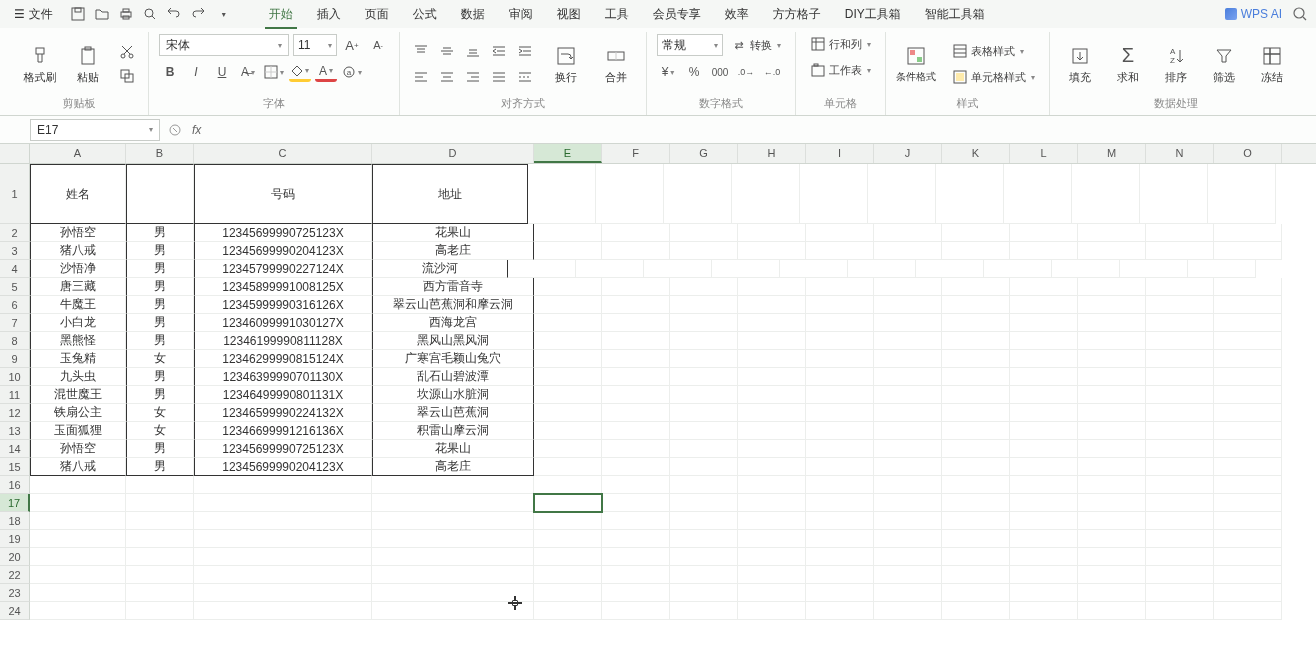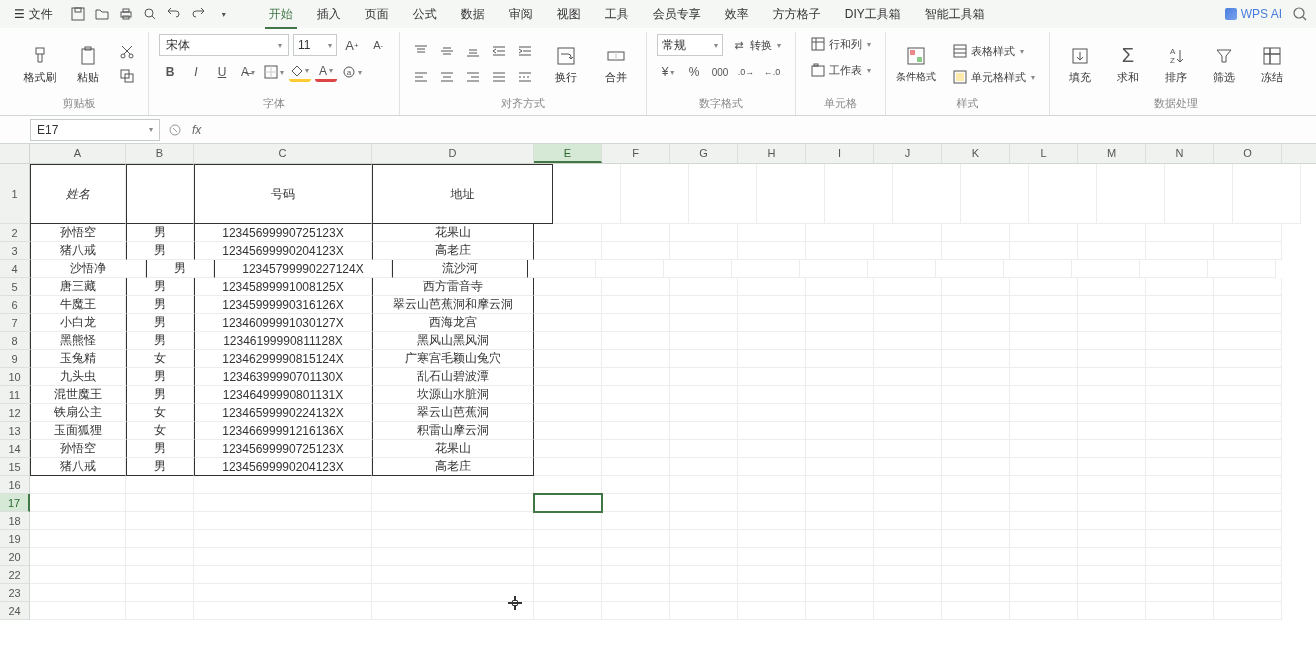--- a/index.html
+++ b/index.html
@@ -506,24 +506,24 @@
         <div class="ch" style="width: 68px;">K</div>
         <div class="ch" style="width: 68px;">L</div>
         <div class="ch" style="width: 68px;">M</div>
         <div class="ch" style="width: 68px;">N</div>
         <div class="ch" style="width: 68px;">O</div>
       </div>
   </div>
   <div class="rows" id="rows">
       <div class="row hdr">
         <div class="rh">1</div>
-        <div class="cell hdr b-t b-b b-l" style="width: 96px; height: 60px; font-style: italic;">姓名</div>
+        <div class="cell hdr b-t b-b b-l" style="width: 96px; height: 60px;">姓名</div>
         <div class="cell hdr b-t b-b b-l" style="width: 68px; height: 60px;"></div>
         <div class="cell hdr b-t b-b b-l" style="width: 178px; height: 60px;">号码</div>
-        <div class="cell hdr b-t b-b b-l b-r" style="width: 181px; height: 60px;">地址</div>
+        <div class="cell hdr b-t b-b b-l b-r" style="width: 156px; height: 60px;">地址</div>
         <div class="cell " style="width: 68px; height: 60px;"></div>
         <div class="cell " style="width: 68px; height: 60px;"></div>
         <div class="cell " style="width: 68px; height: 60px;"></div>
         <div class="cell " style="width: 68px; height: 60px;"></div>
         <div class="cell " style="width: 68px; height: 60px;"></div>
         <div class="cell " style="width: 68px; height: 60px;"></div>
         <div class="cell " style="width: 68px; height: 60px;"></div>
         <div class="cell " style="width: 68px; height: 60px;"></div>
         <div class="cell " style="width: 68px; height: 60px;"></div>
         <div class="cell " style="width: 68px; height: 60px;"></div>
@@ -560,21 +560,21 @@
         <div class="cell " style="width: 68px;"></div>
         <div class="cell " style="width: 68px;"></div>
         <div class="cell " style="width: 68px;"></div>
         <div class="cell " style="width: 68px;"></div>
         <div class="cell " style="width: 68px;"></div>
         <div class="cell " style="width: 68px;"></div>
         <div class="cell " style="width: 68px;"></div>
       </div>
       <div class="row">
         <div class="rh">4</div>
-        <div class="cell b-l" style="width: 116px;">沙悟净</div>
+        <div class="cell b-l" style="width: 96px;">沙悟净</div>
         <div class="cell b-l" style="width: 68px;">男</div>
         <div class="cell b-l" style="width: 178px;">12345799990227124X</div>
         <div class="cell b-l b-r" style="width: 136px;">流沙河</div>
         <div class="cell " style="width: 68px;"></div>
         <div class="cell " style="width: 68px;"></div>
         <div class="cell " style="width: 68px;"></div>
         <div class="cell " style="width: 68px;"></div>
         <div class="cell " style="width: 68px;"></div>
         <div class="cell " style="width: 68px;"></div>
         <div class="cell " style="width: 68px;"></div>

